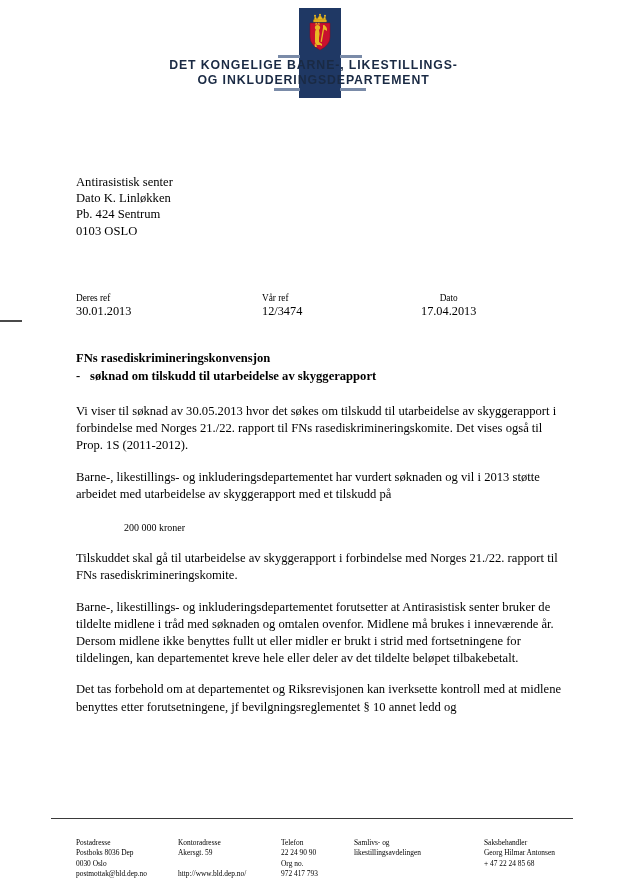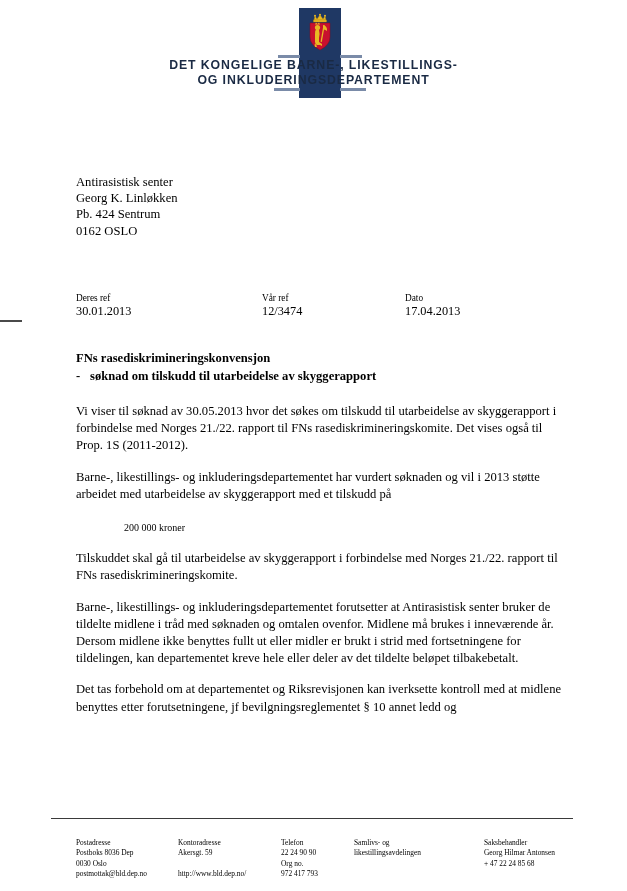--- a/index.html
+++ b/index.html
@@ -106,21 +106,21 @@
     line-height: 12px;
     color: #000;
   }
   .refcol .val {
     font-size: 12.3px;
     line-height: 15px;
     color: #000;
   }
   .refcol-0 { left: 0px; }
   .refcol-1 { left: 186px; }
-  .refcol-2 { left: 329px; }
+  .refcol-2 { left: 345px; text-align: center; }
 
   
   .body-area {
     position: absolute;
     left: 76px;
     top: 350px;
     width: 486px;
   }
   .subject {
     font-size: 12.6px;
@@ -215,23 +215,23 @@
     <div class="lh-title">
       <span>DET KONGELIGE BARNE-, LIKESTILLINGS-</span>
       <span class="line2">OG INKLUDERINGSDEPARTEMENT</span>
     </div>
   </div>
 
   <div class="margin-tick"></div>
 
   <div class="address">
     <div>Antirasistisk senter</div>
-    <div>Georg K. Linløkken</div>
+    <div>Dato K. Linløkken</div>
     <div>Pb. 424 Sentrum</div>
-    <div>0162 OSLO</div>
+    <div>0103 OSLO</div>
   </div>
 
   <div class="refrow">
     <div class="refcol refcol-0">
       <div class="lbl">Deres ref</div>
       <div class="val">30.01.2013</div>
     </div>
     <div class="refcol refcol-1">
       <div class="lbl">Vår ref</div>
       <div class="val">12/3474</div>

